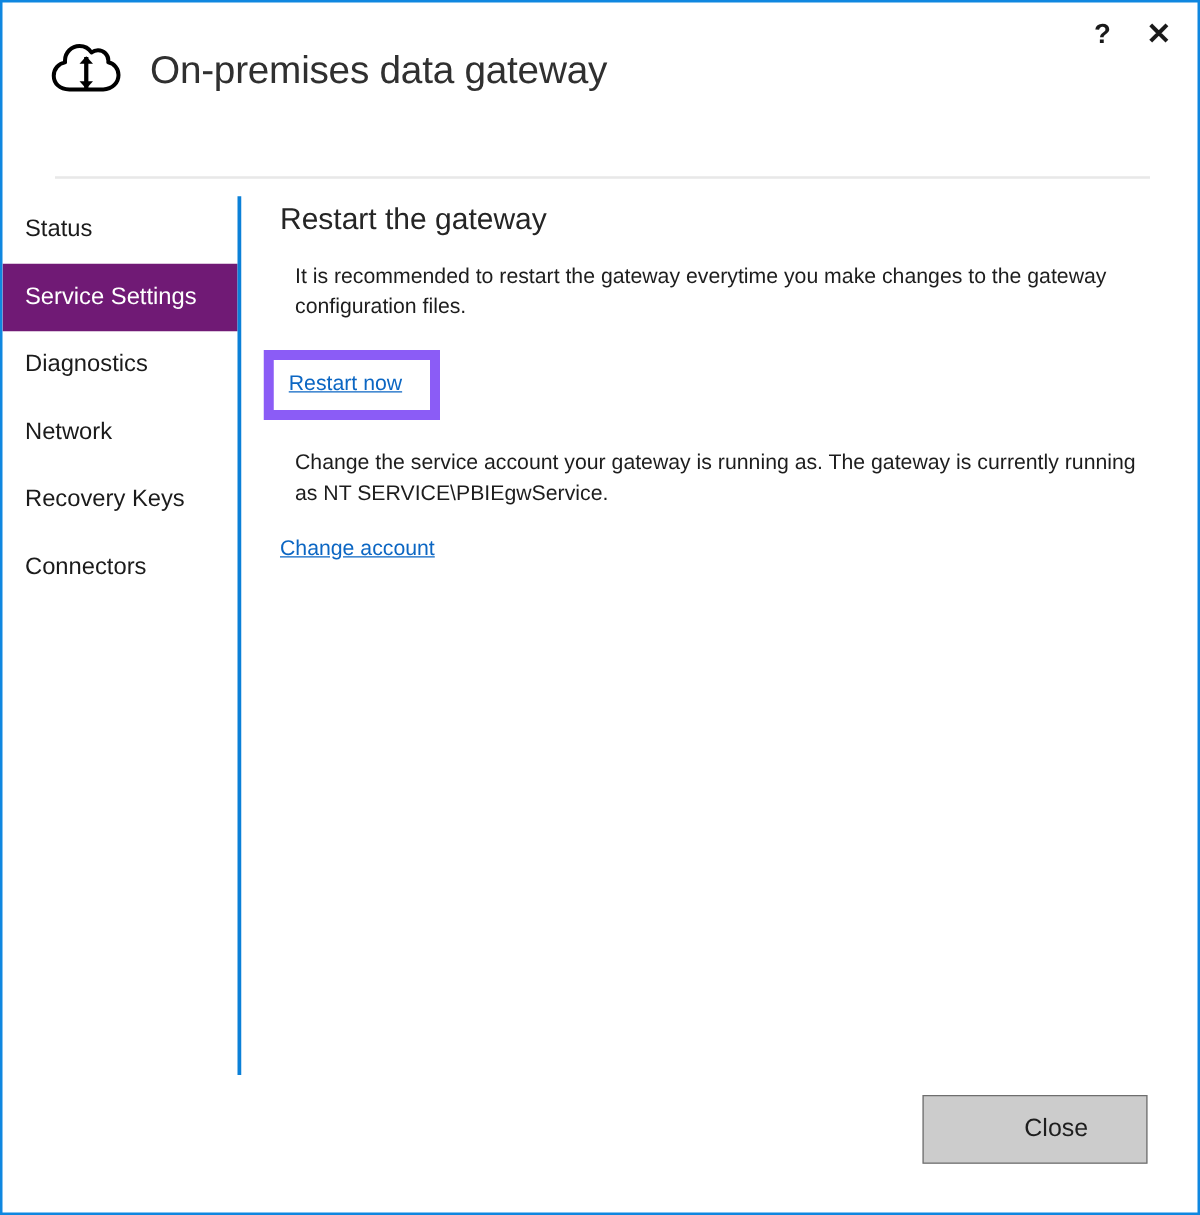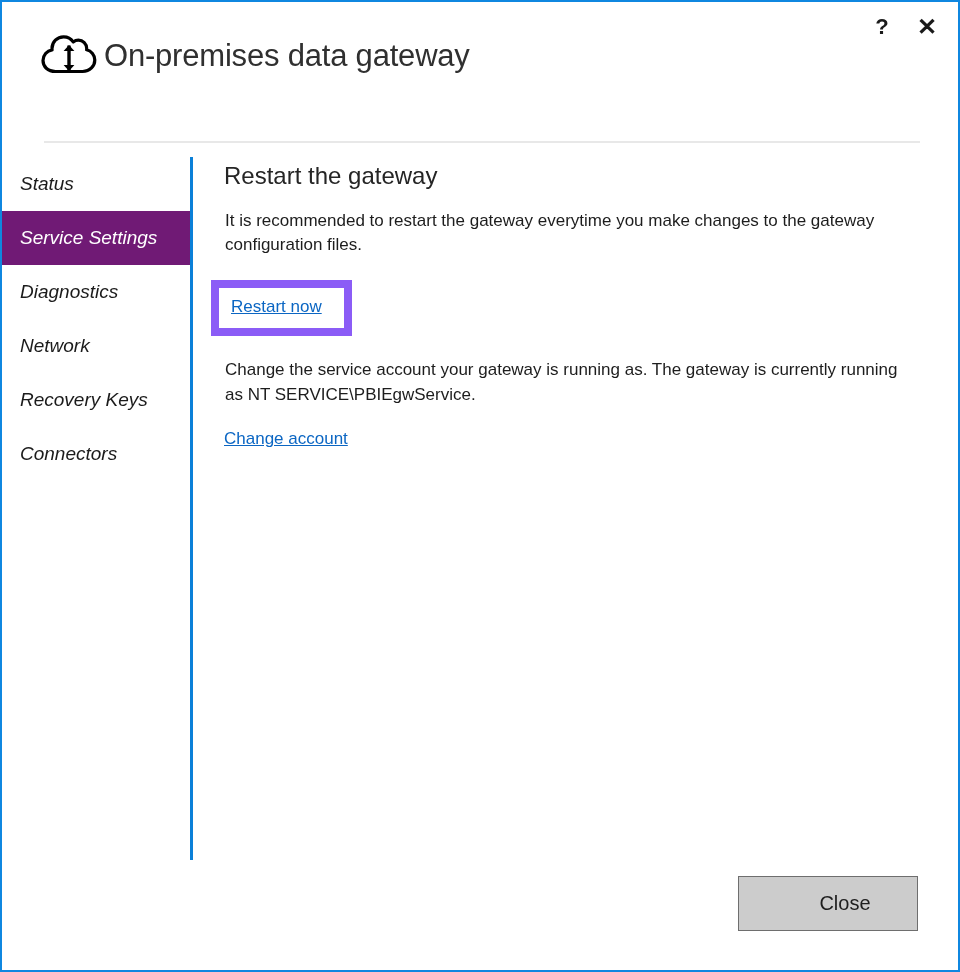--- a/index.html
+++ b/index.html
@@ -27,21 +27,21 @@
     width: 100%;
     height: 126px;
   }
 
   #brand {
     position: absolute;
     left: 38px;
     top: 28px;
     display: flex;
     align-items: center;
-    gap: 6px;
+    gap: 22px;
   }
   #cloud-icon { width: 58px; height: 52px; display: block; }
   #app-title {
     font-size: 31px;
     font-weight: 400;
     color: #303030;
     letter-spacing: -0.2px;
     white-space: nowrap;
   }
 
@@ -80,21 +80,20 @@
   }
   .nav-item {
     height: 54px;
     display: flex;
     align-items: center;
     padding-left: 18px;
     font-size: 19px;
     color: #1b1b1b;
     cursor: pointer;
     user-select: none;
-    font-style: italic;
   }
   .nav-item.selected {
     background: #701a75;
     color: #ffffff;
   }
 
   #sidebar-divider {
     position: absolute;
     left: 188px;
     top: 155px;
@@ -115,21 +114,21 @@
     font-size: 24px;
     font-weight: 400;
     color: #252525;
     margin: 0;
     line-height: 1.2;
   }
   .section-body {
     font-size: 17px;
     color: #1d1d1d;
     line-height: 1.45;
-    margin: 1px;
+    margin: 12px;
     max-width: 692px;
   }
   .link {
     display: inline-block;
     font-size: 17px;
     color: #0b66c3;
     text-decoration: underline;
     cursor: pointer;
   }
 

